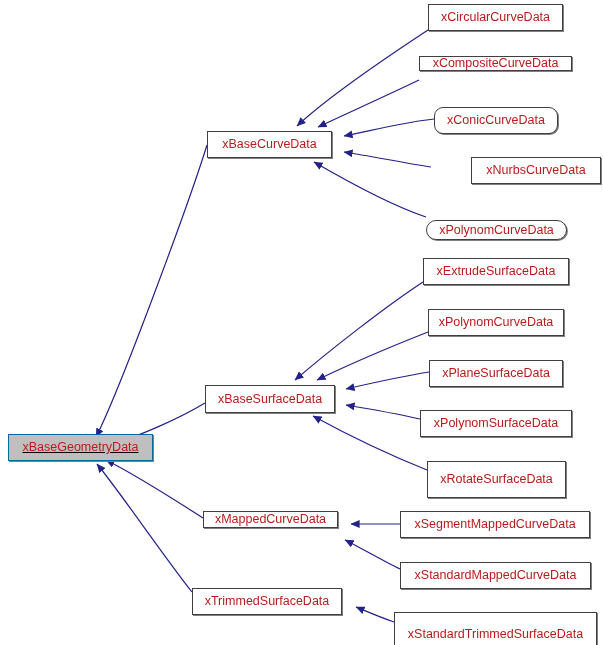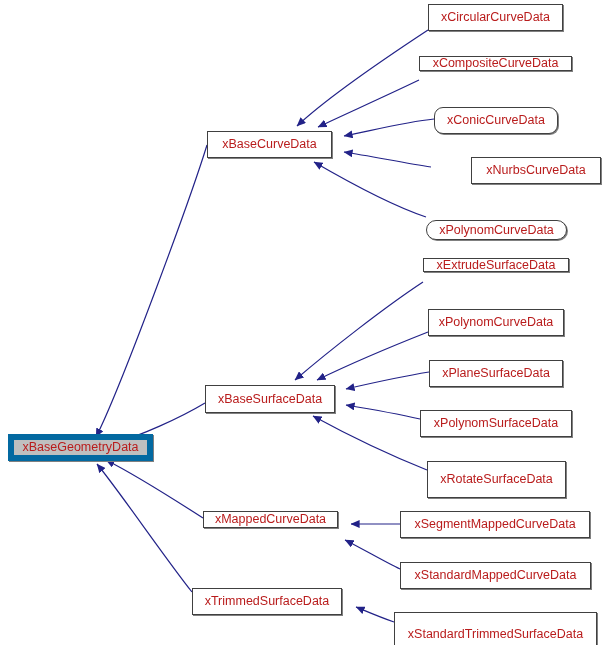--- a/index.html
+++ b/index.html
@@ -39,21 +39,22 @@
   .node-label {
     font-family: "Liberation Sans", sans-serif;
     font-size: 12.5px;
     line-height: 1;
     color: #b91c1c;
     letter-spacing: 0px;
     text-align: center;
   }
   .node.root {
     background: #bfbfbf;
-    border: 6px solid #0369a1;
+    border: 1px solid #0369a1;
+    text-decoration: underline;
   }
 </style>
 </head>
 <body>
 
 <div id="diagram-root">
 
   <svg id="edge-layer" viewBox="0 0 603 645" width="603" height="645" xmlns="http://www.w3.org/2000/svg">
     <defs>
       <marker id="arrowhead" markerWidth="9" markerHeight="8" refX="8.6" refY="4" orient="auto" markerUnits="userSpaceOnUse">
@@ -105,21 +106,21 @@
       </div>
       <div class="node" style="left: 434px; top: 107px; width: 124px; height: 27px; border-radius: 9px;">
         <span class="node-label">xConicCurveData</span>
       </div>
       <div class="node" style="left: 431px; top: 157px; width: 130px; height: 27px; margin-left: 40px;">
         <span class="node-label">xNurbsCurveData</span>
       </div>
       <div class="node" style="left: 426px; top: 220px; width: 141px; height: 20px; border-radius: 12px;">
         <span class="node-label">xPolynomCurveData</span>
       </div>
-      <div class="node" style="left: 423px; top: 258px; width: 146px; height: 14px;">
+      <div class="node" style="left: 423px; top: 258px; width: 146px; height: 27px;">
         <span class="node-label">xExtrudeSurfaceData</span>
       </div>
       <div class="node" style="left: 428px; top: 309px; width: 136px; height: 27px;">
         <span class="node-label">xPolynomCurveData</span>
       </div>
       <div class="node" style="left: 429px; top: 360px; width: 134px; height: 27px;">
         <span class="node-label">xPlaneSurfaceData</span>
       </div>
       <div class="node" style="left: 420px; top: 410px; width: 152px; height: 27px;">
         <span class="node-label">xPolynomSurfaceData</span>

